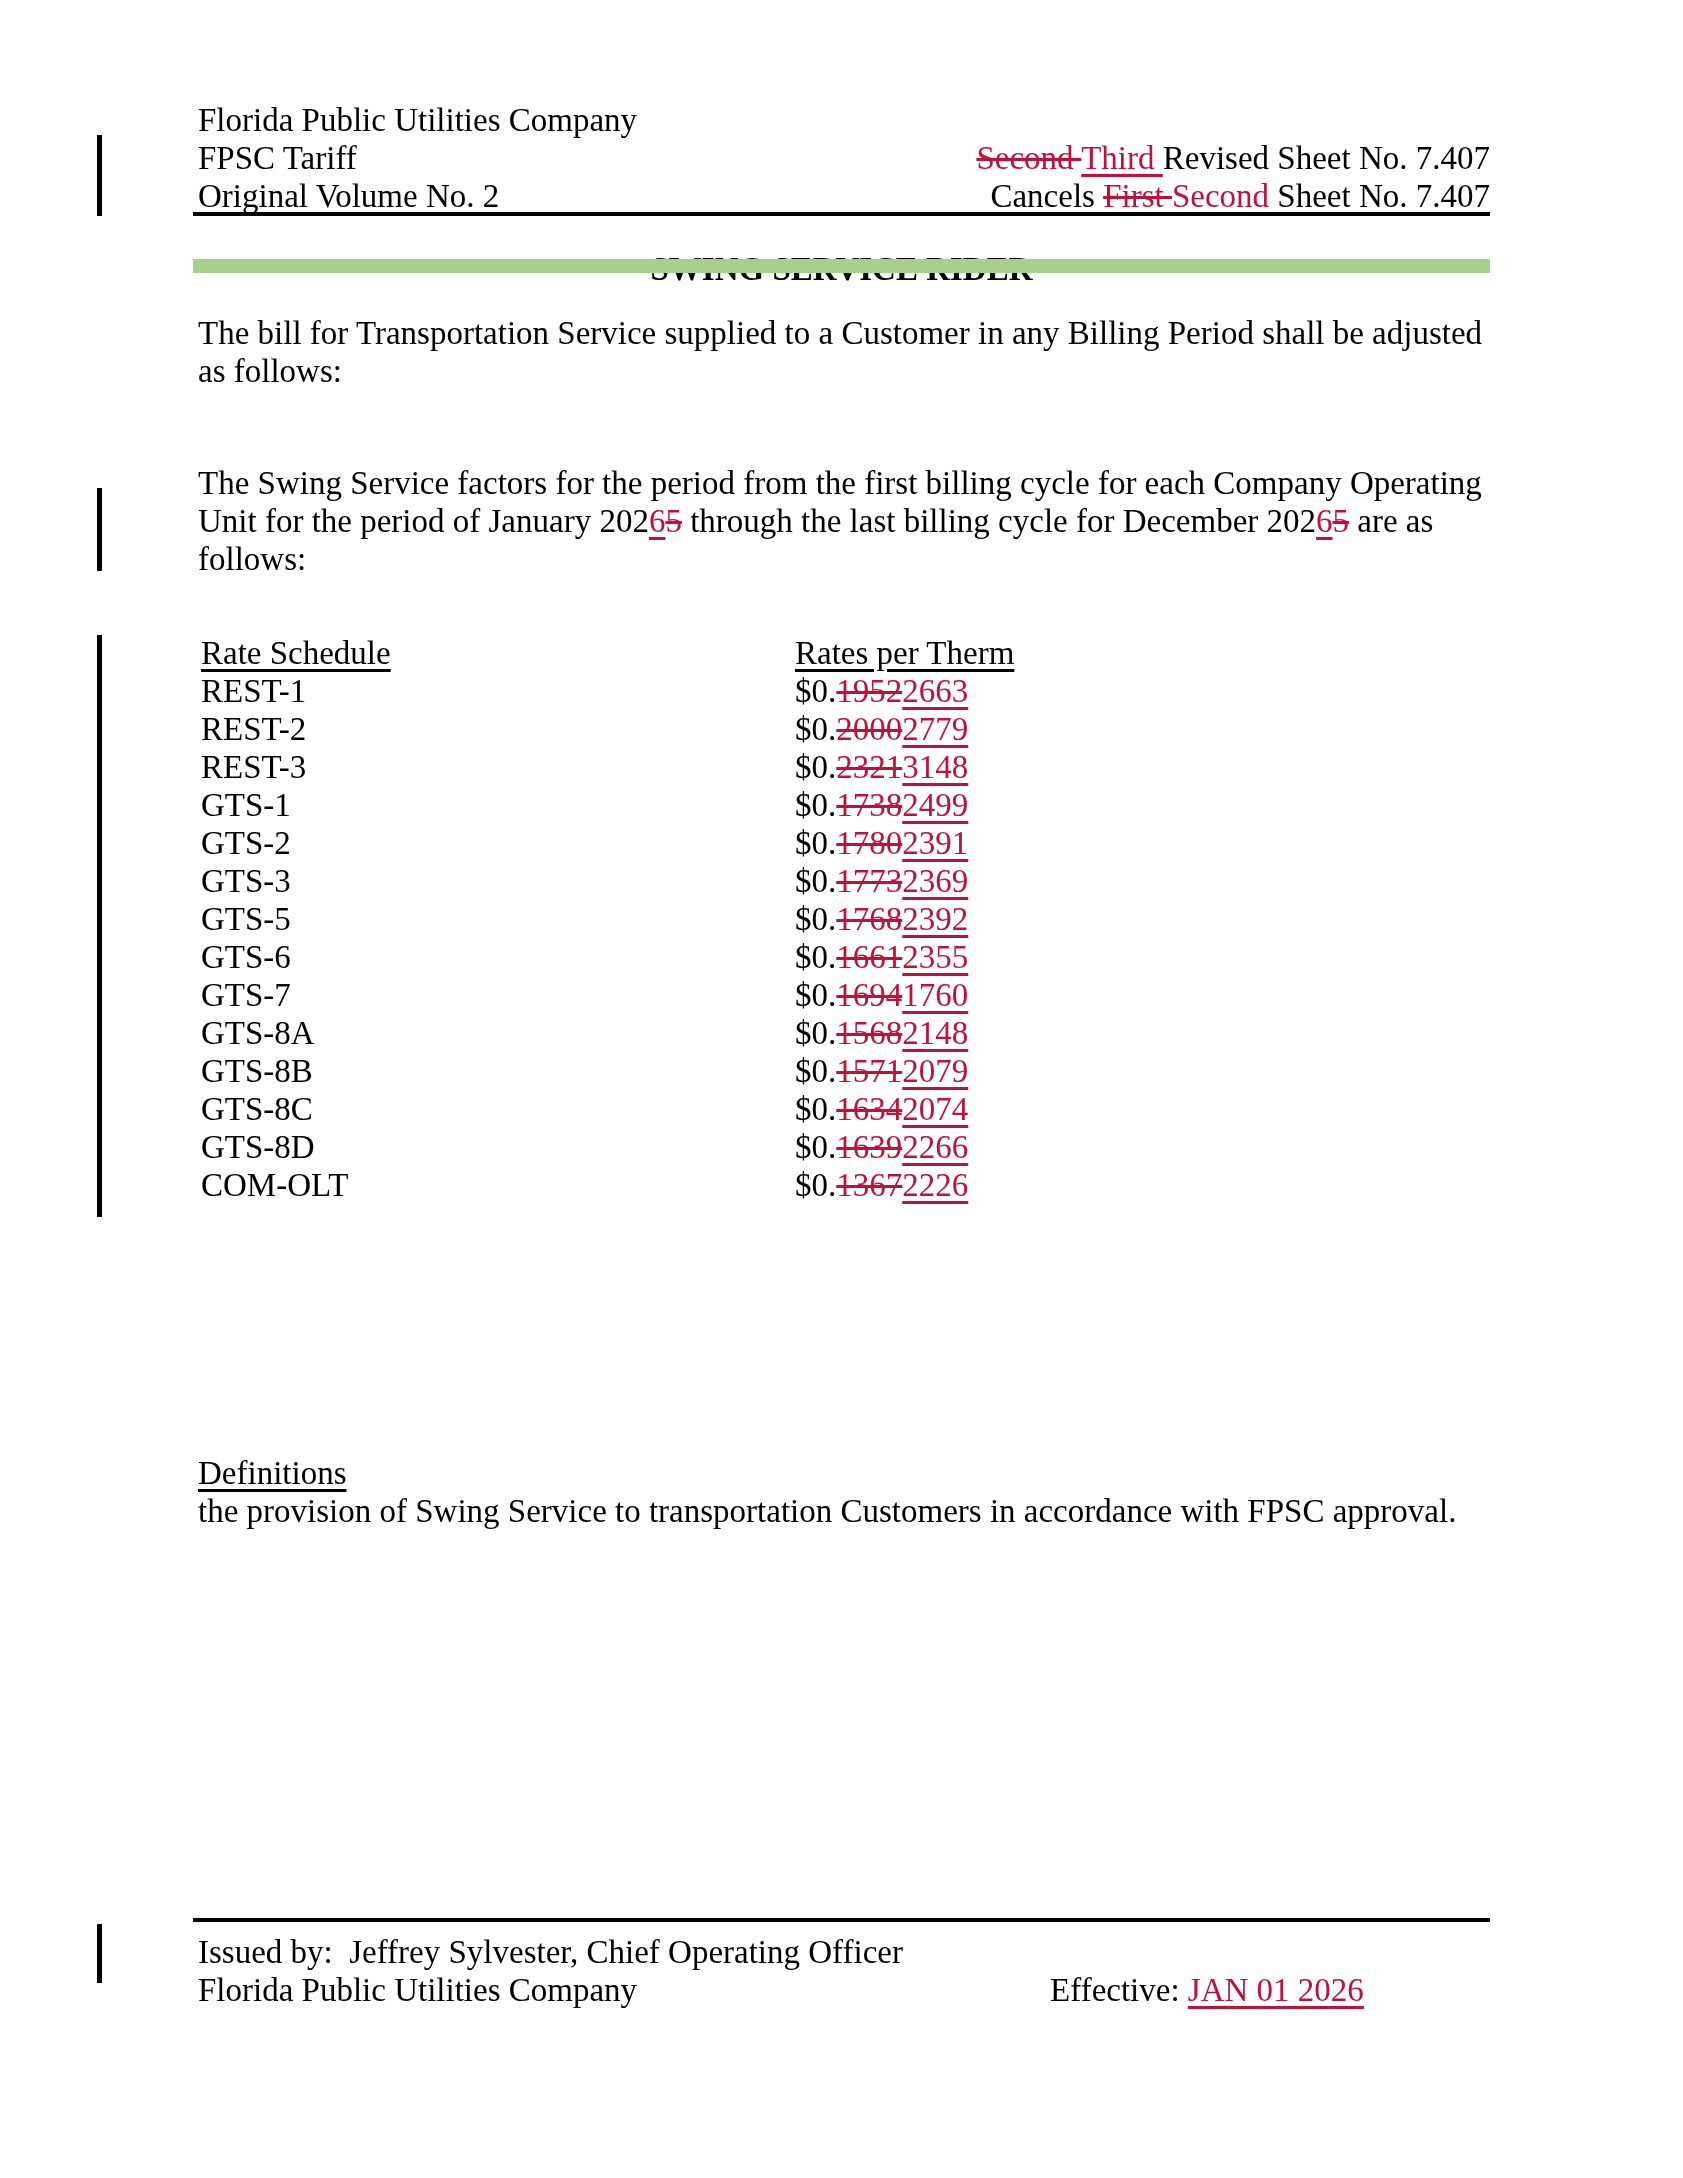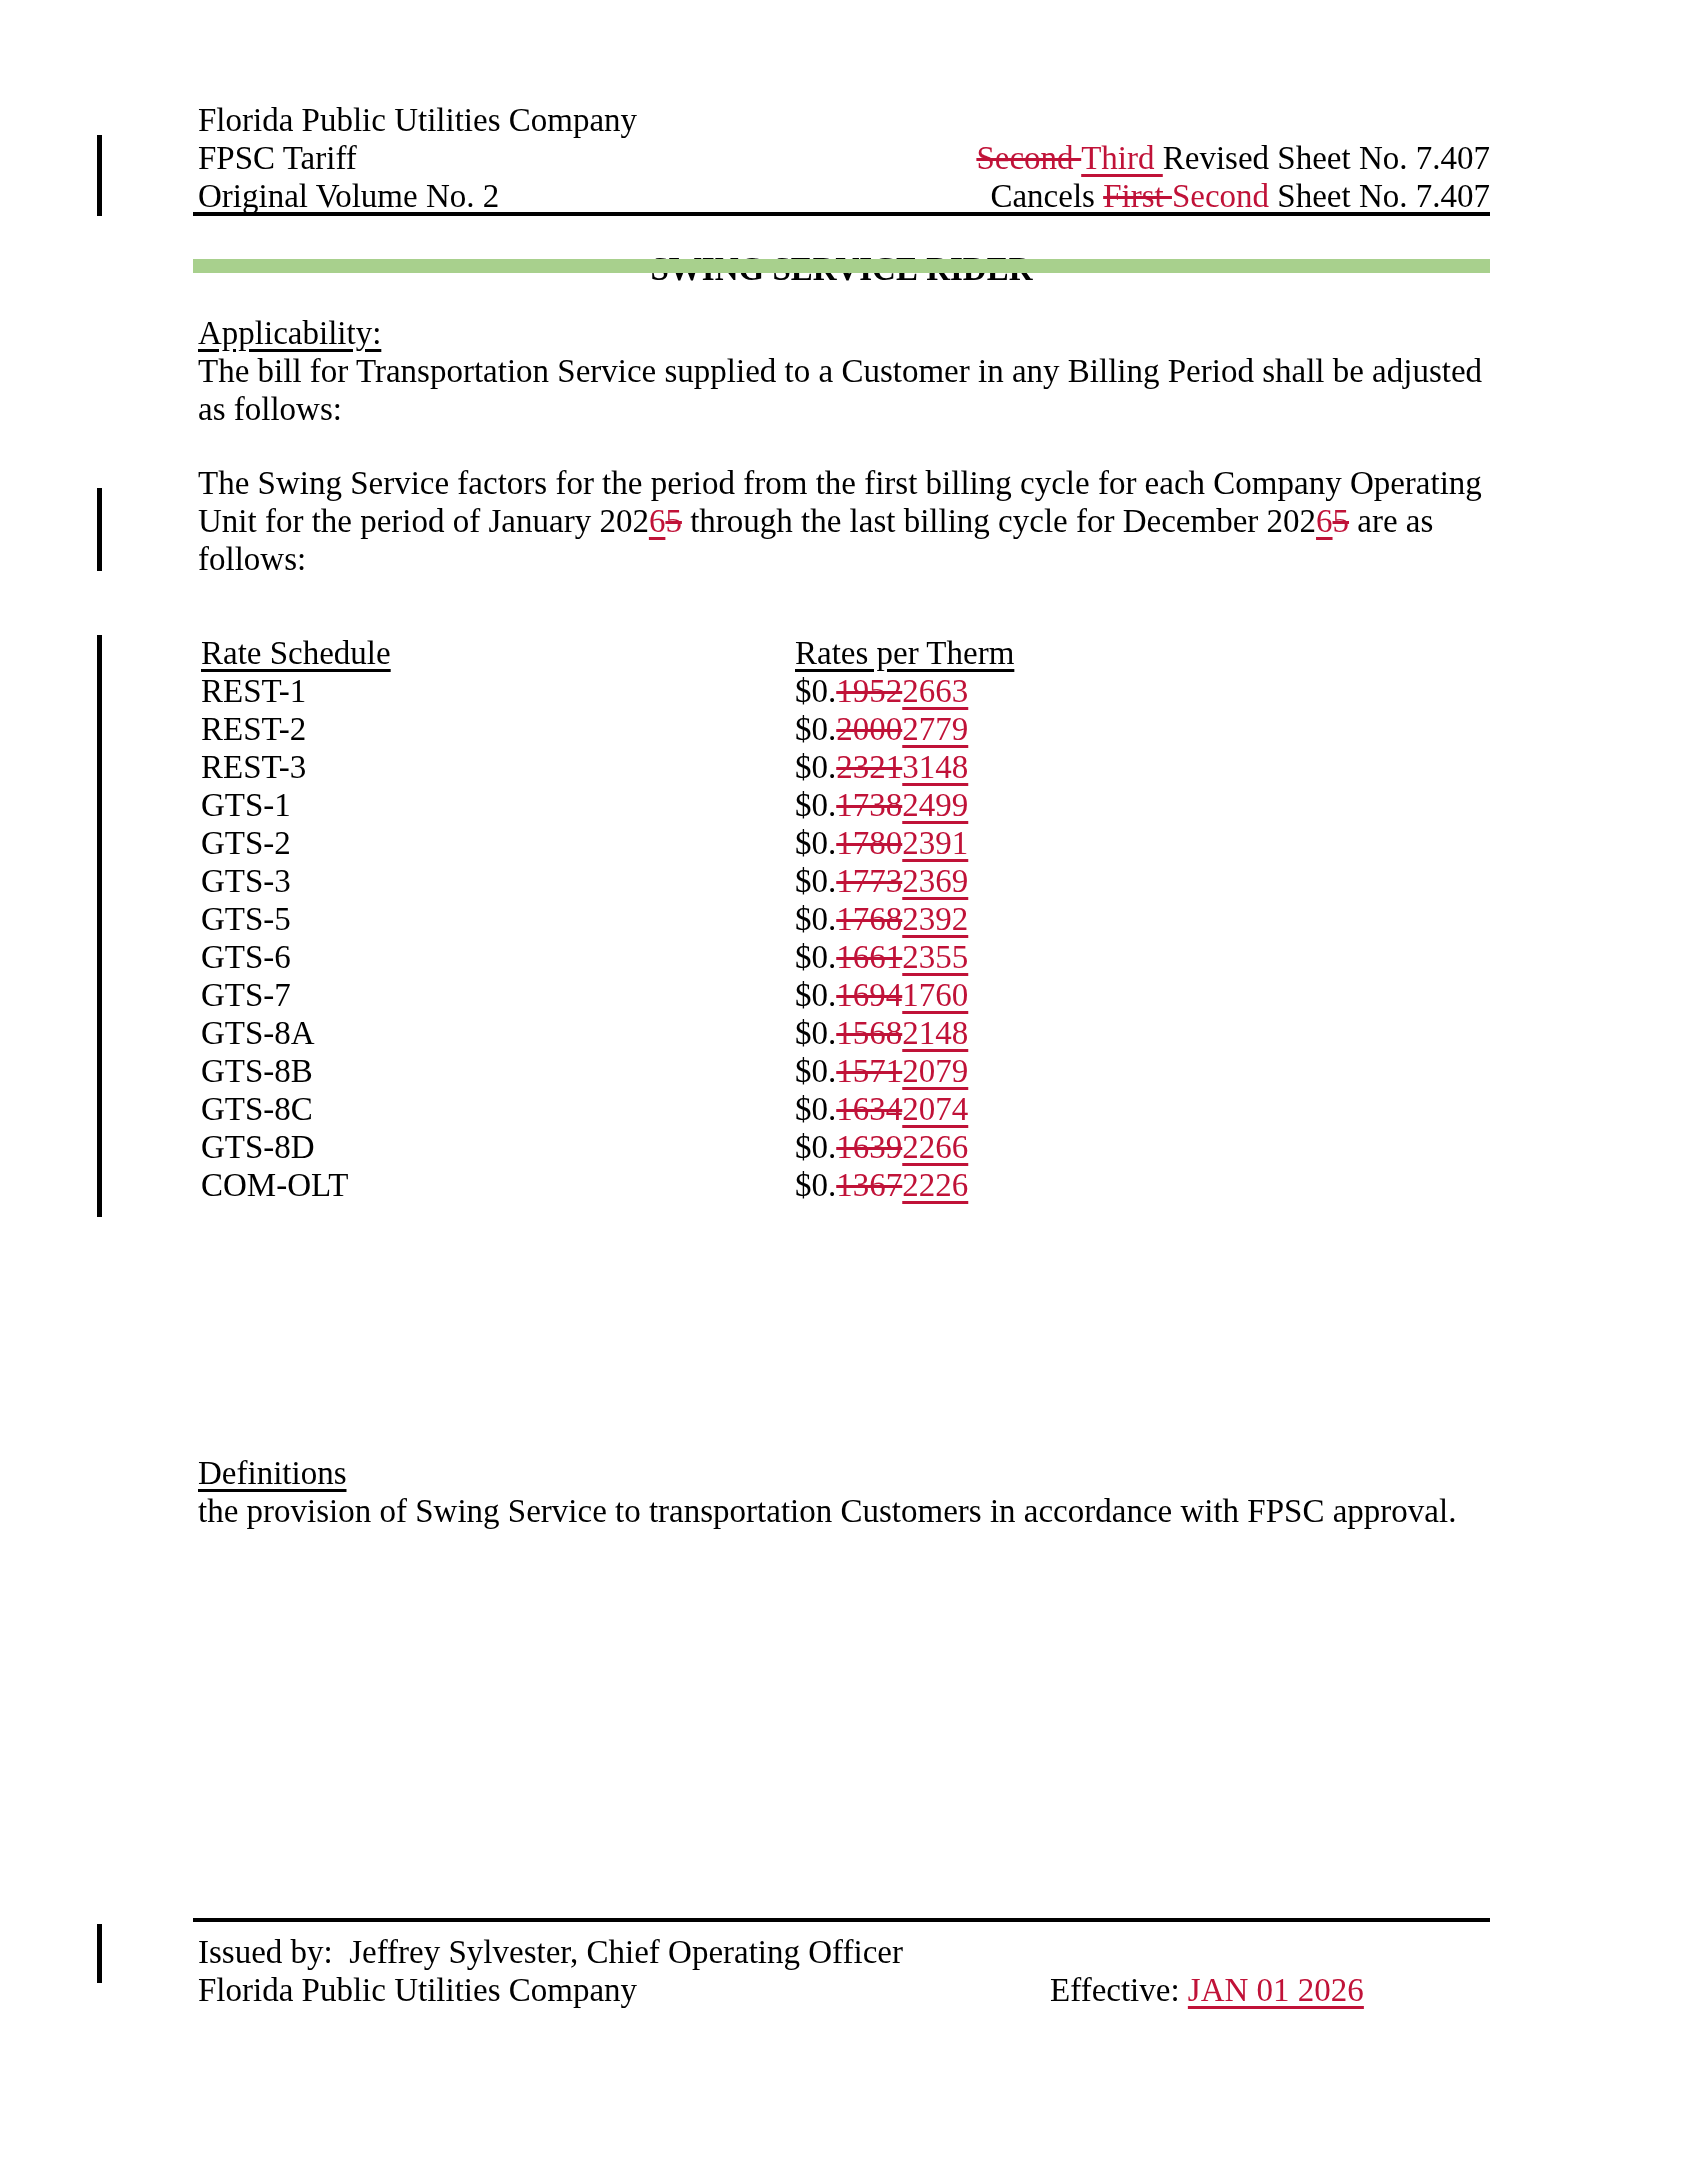--- a/index.html
+++ b/index.html
@@ -58,21 +58,20 @@
     <div class="line"><span>Cancels </span><span class="del">First </span><span class="ins">Second </span><span>Sheet No. 7.407</span></div>
   </div>
 
   <div class="hrule" style="top:212px;"></div>
 
   <div class="abs center b" style="left:193px;top:218px;width:1297px;">SWING SERVICE RIDER</div>
 
   <div class="greenbar" style="top:259px;"></div>
 
   <div class="abs" style="left:198px;top:314px;">
-    <div class="line"><span class="u">Applicability:</span></div>
     <div class="line">The bill for Transportation Service supplied to a Customer in any Billing Period shall be adjusted</div>
     <div class="line">as follows:</div>
   </div>
 
   <div class="abs" style="left:198px;top:464px;">
     <div class="line">The Swing Service factors for the period from the first billing cycle for each Company Operating</div>
     <div class="line"><span>Unit for the period of January 202</span><span class="ins">6</span><span class="del">5</span><span> through the last billing cycle for December 202</span><span class="ins">6</span><span class="del">5</span><span> are as</span></div>
     <div class="line">follows:</div>
   </div>
 

